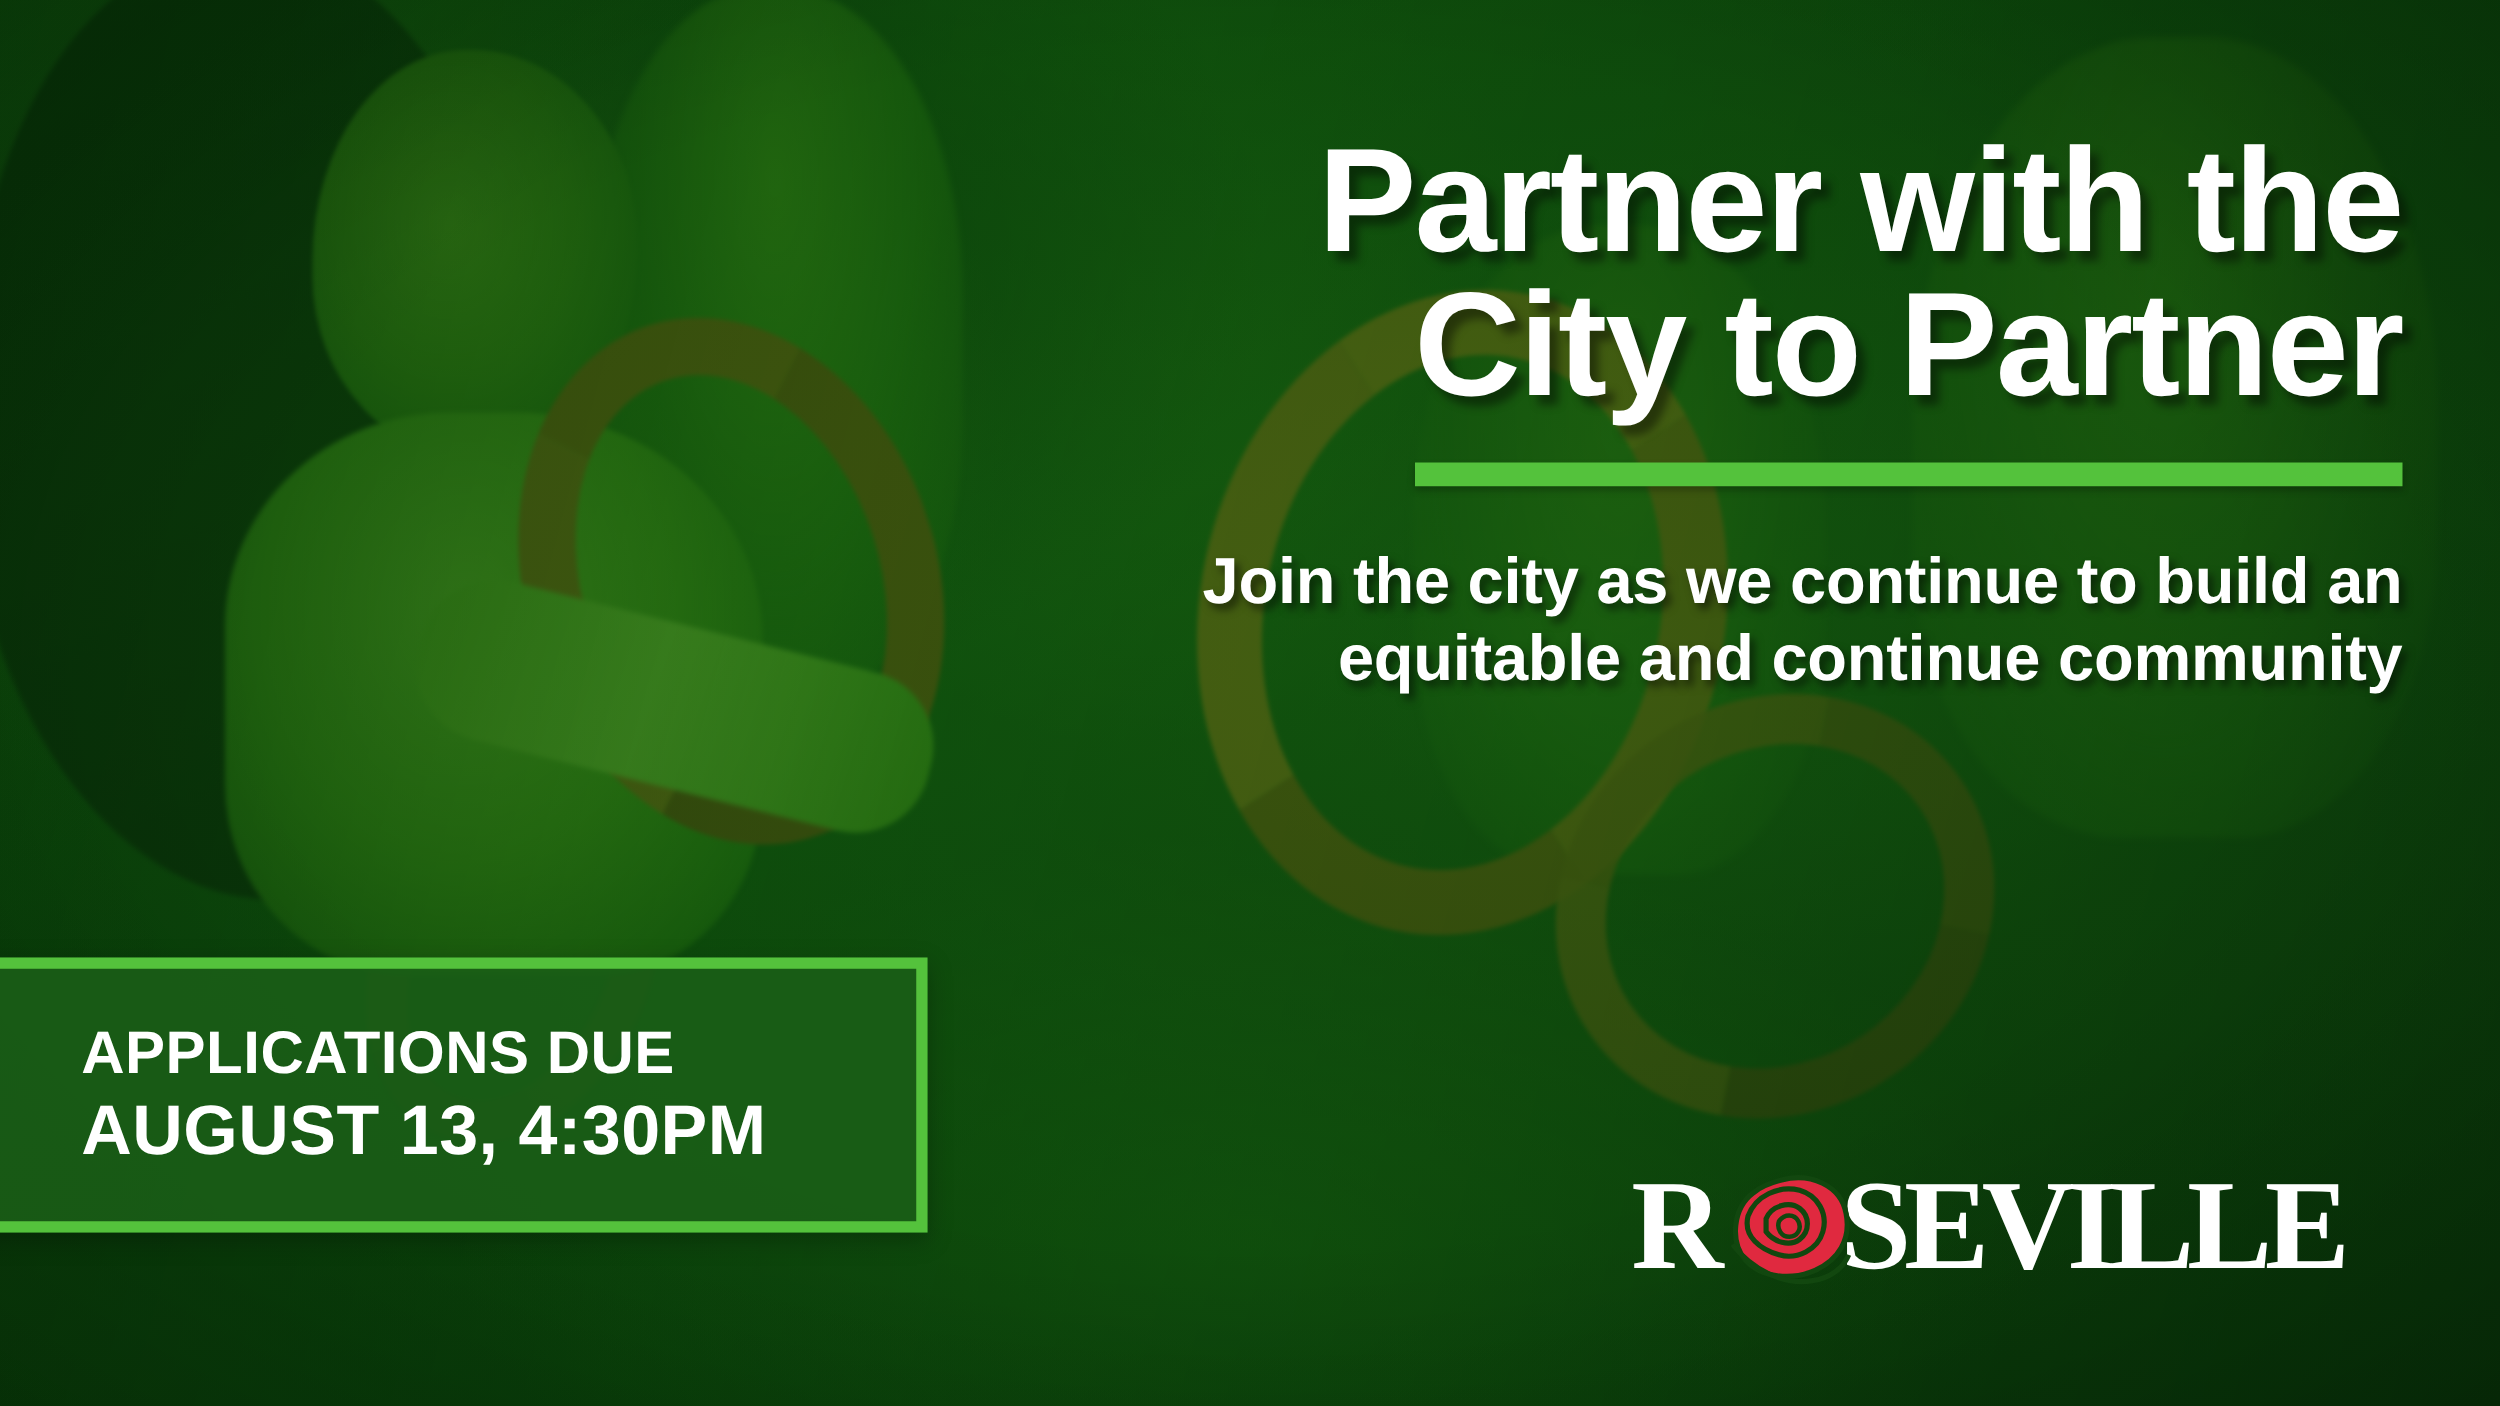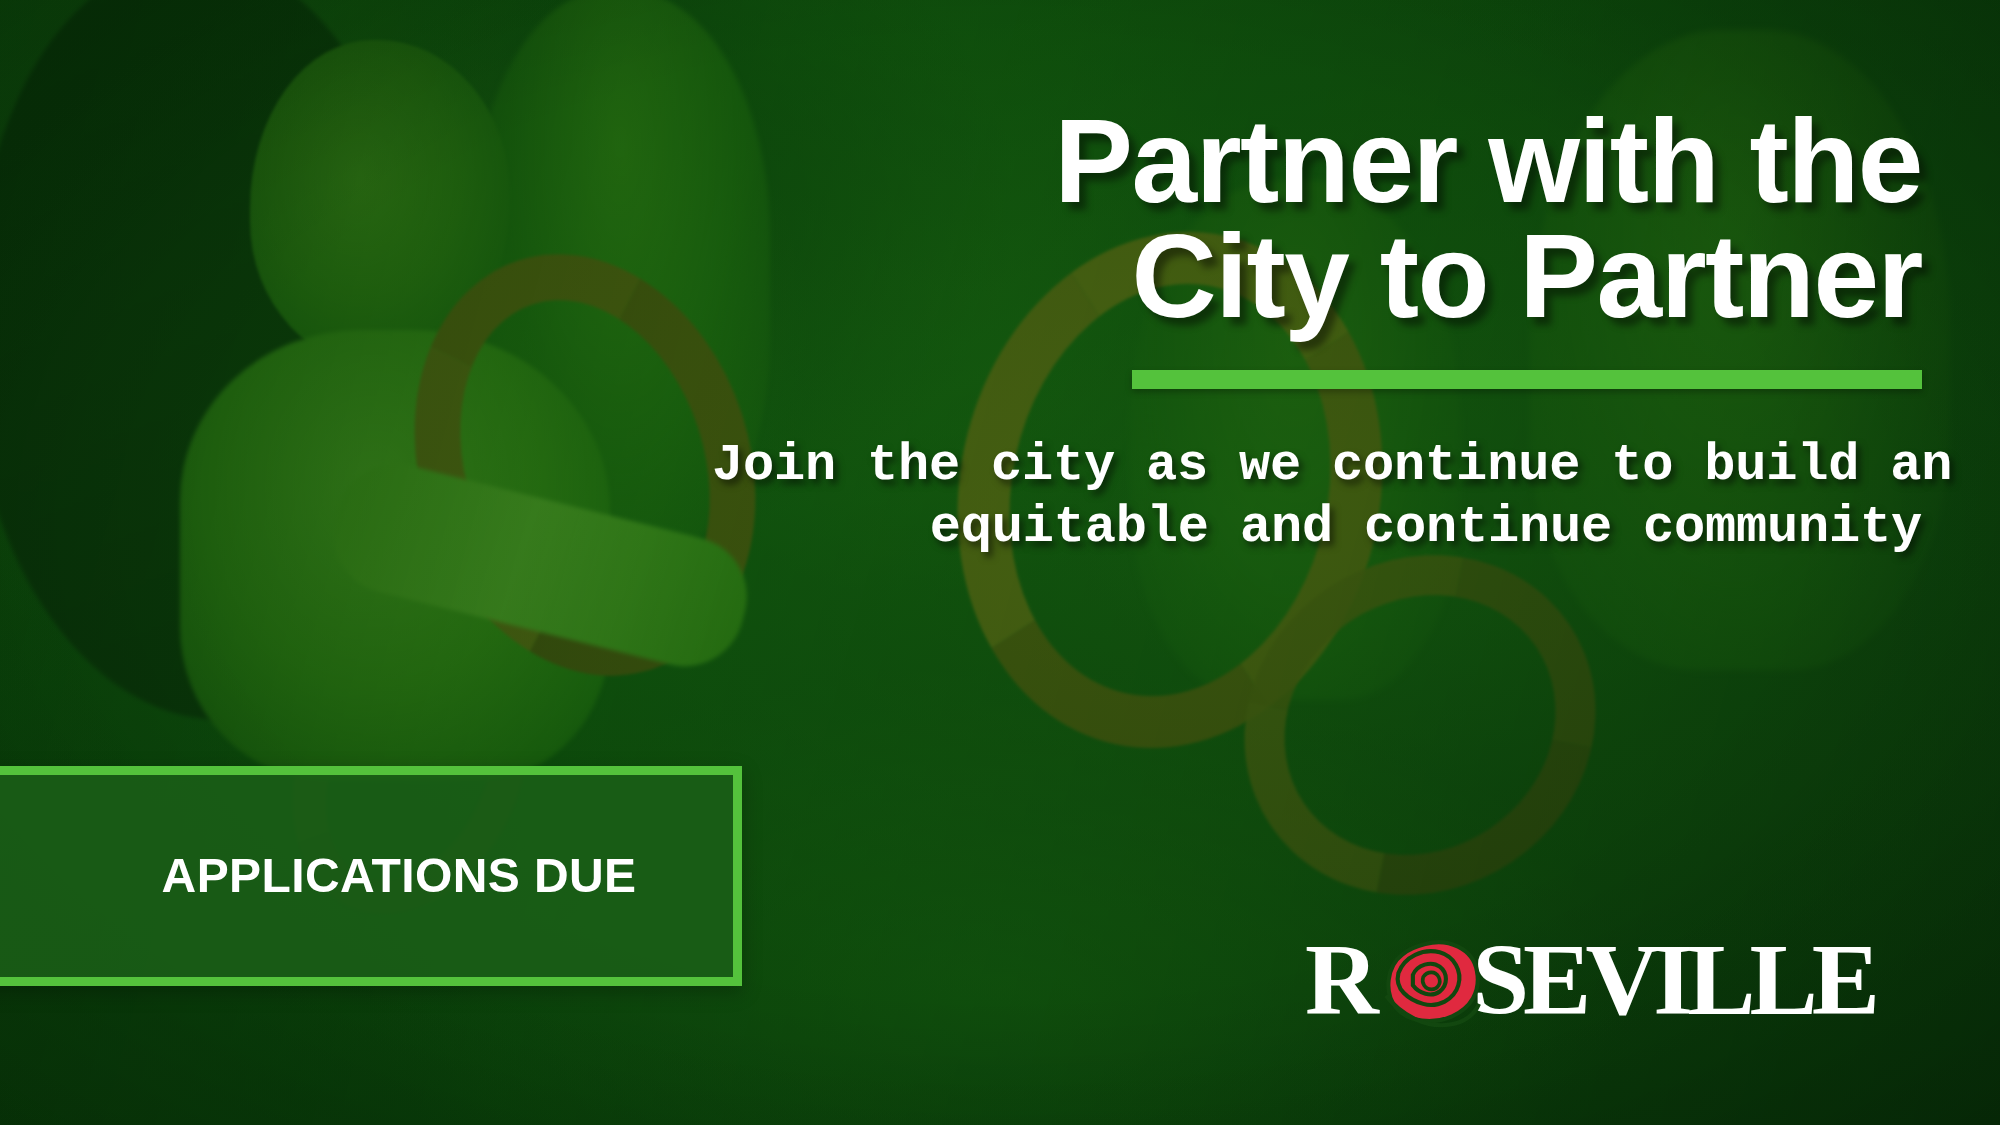--- a/index.html
+++ b/index.html
@@ -144,42 +144,41 @@
 
   .subtitle {
     margin-top:46px;
     color:#ffffff;
     font-size:52px;
     font-weight:600;
     line-height:1.19;
     letter-spacing:-.2px;
     text-shadow:4px 5px 7px rgba(0,0,0,.52);
   }
-  .subtitle .sub-line { display:block; white-space:nowrap;font-family:Liberation Mono, monospace; }
+  .subtitle .sub-line { display:block; white-space:nowrap; }
 
   
   .badge {
     position:absolute;
     left:-26px; top:766px;
     width:768px; height:220px;
     background:rgba(26,94,23,.88);
     border:9px solid #54c23c;
     display:flex;
     flex-direction:column;
     justify-content:center;
     padding-left:82px;
     box-shadow:0 6px 18px rgba(0,0,0,.25);
   }
   .badge-line {
     color:#ffffff;
     font-weight:700;
     letter-spacing:.4px;
     line-height:1.18;
     white-space:nowrap;
-    text-align:center;
   }
   .badge-line.l1 { font-size:48px; }
   .badge-line.l2 { font-size:56px; }
 
   
   .logo {
     position:absolute;
     right:66px; bottom:92px;
     display:flex;
     align-items:center;
@@ -220,20 +219,21 @@
     <div class="divider"></div>
 
     <p class="subtitle">
       <span class="sub-line">Join the city as we continue to build an</span>
       <span class="sub-line">equitable and continue community</span>
     </p>
   </div>
 
   <div class="badge">
     <div class="badge-line l1">APPLICATIONS DUE</div>
+    <div class="badge-line l2">AUGUST 13, 4:30PM</div>
   </div>
 
   <div class="logo">
     <svg viewBox="0 0 640 120" xmlns="http://www.w3.org/2000/svg" aria-hidden="true">
       <g fill="#ffffff" font-family="Liberation Serif, serif" font-size="104" font-weight="700">
         <text x="0" y="96">R</text>
         <text x="170" y="96" letter-spacing="-6">SEVILLE</text>
       </g>
 
       <g transform="translate(74,16) scale(1.05)">

